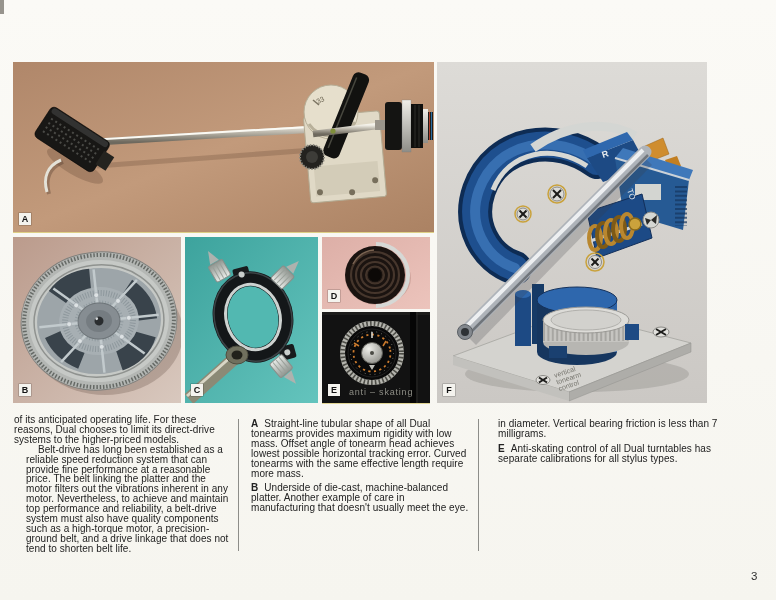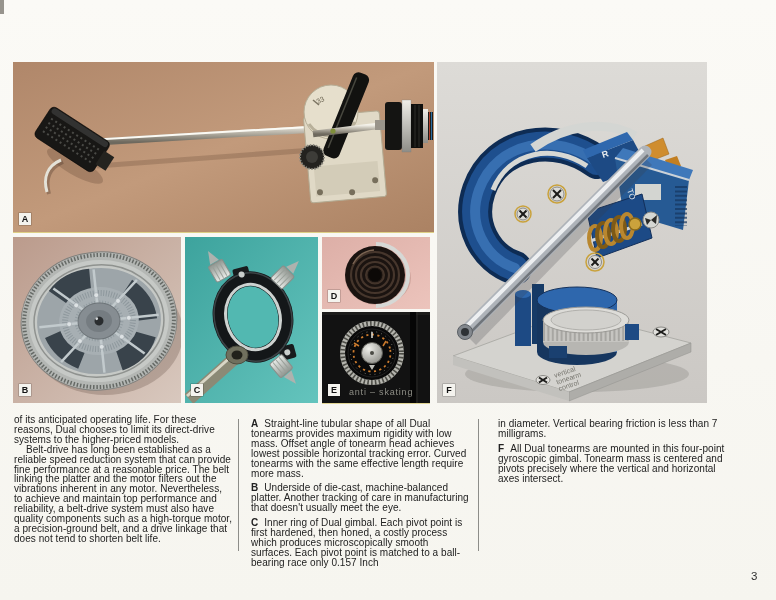--- a/index.html
+++ b/index.html
@@ -26,21 +26,21 @@
     width:12px;height:12px;
     background:#f4f3ee;color:#121212;
     font-weight:bold;font-size:9px;line-height:12px;text-align:center;
     box-shadow:0 0 0 .5px rgba(0,0,0,.3);
   }
   .cols{position:absolute;left:0;top:0;width:776px;}
   .col{position:absolute;font-size:10px;line-height:9.9px;letter-spacing:.05px;color:#222;}
   .col p{margin:0 0 5px 0;}
   .col1{left:14px;top:415px;width:219px;}
   .col1 p{margin:0;}
-  .col1 .indent{text-indent:12px;}
+  .col1 .indent{text-indent:12px;margin-left:12px;}
   .col2{left:251px;top:419px;width:220px;}
   .col3{left:498px;top:419px;width:228px;}
   .col b{margin-right:6px;}
   .vrule{position:absolute;width:1px;background:#8d8d89;}
   .vrule-1{left:238px;top:419px;height:132px;}
   .vrule-2{left:478px;top:419px;height:132px;}
   .page-number{position:absolute;left:751px;top:570px;font-size:11.5px;color:#2e2e2e;}
 </style>
 </head>
 <body>
@@ -396,24 +396,23 @@
   </figure>
 
   <div class="cols">
     <div class="col col1">
       <p>of its anticipated operating life. For these reasons, Dual chooses to limit its direct-drive systems to the higher-priced models.</p>
       <p class="indent">Belt-drive has long been established as a reliable speed reduction system that can provide fine performance at a reasonable price. The belt linking the platter and the motor filters out the vibrations inherent in any motor. Nevertheless, to achieve and maintain top performance and reliability, a belt-drive system must also have quality components such as a high-torque motor, a precision-ground belt, and a drive linkage that does not tend to shorten belt life.</p>
     </div>
     <div class="vrule vrule-1"></div>
     <div class="col col2">
       <p><b>A</b><span>Straight-line tubular shape of all Dual tonearms provides maximum rigidity with low mass. Offset angle of tonearm head achieves lowest possible horizontal tracking error. Curved tonearms with the same effective length require more mass.</span></p>
-      <p><b>B</b><span>Underside of die-cast, machine-balanced platter. Another tracking of care in manufacturing that doesn't usually meet the eye.</span></p>
-      <p><b>C</b><span>Inner ring of Dual gimbal. Each pivot point is first hardened, then honed, a costly process which produces microscopically smooth surfaces. Each pivot point is matched to a ball-bearing race only 0.157 Inch</span></p>
+      <p><b>B</b><span>Underside of die-cast, machine-balanced platter. Another example of care in manufacturing that doesn't usually meet the eye.</span></p>
     </div>
     <div class="vrule vrule-2"></div>
     <div class="col col3">
       <p>in diameter. Vertical bearing friction is less than 7 milligrams.</p>
-      <p><b>F</b><span>All Dual tonearms are mounted in this four-point gyroscopic gimbal. Tonearm mass is centered and pivots precisely where the vertical and horizontal axes intersect.</span></p>
+      <p><b>E</b><span>Anti-skating control of all Dual turntables has separate calibrations for all stylus types.</span></p>
     </div>
   </div>
 
   <div class="page-number">3</div>
 </div>
 
 </body></html>

